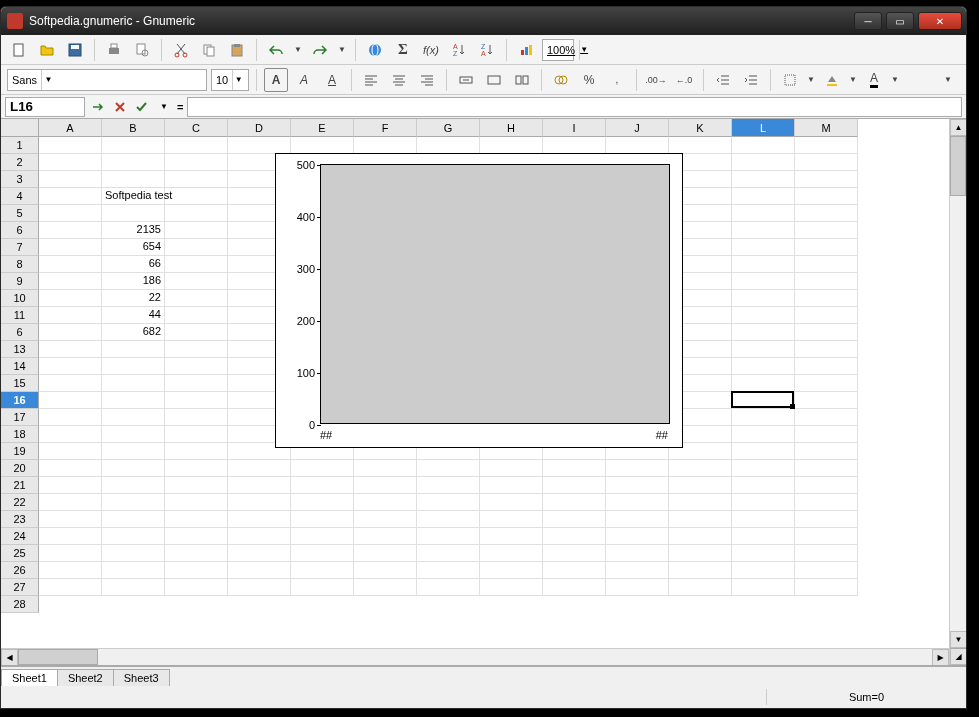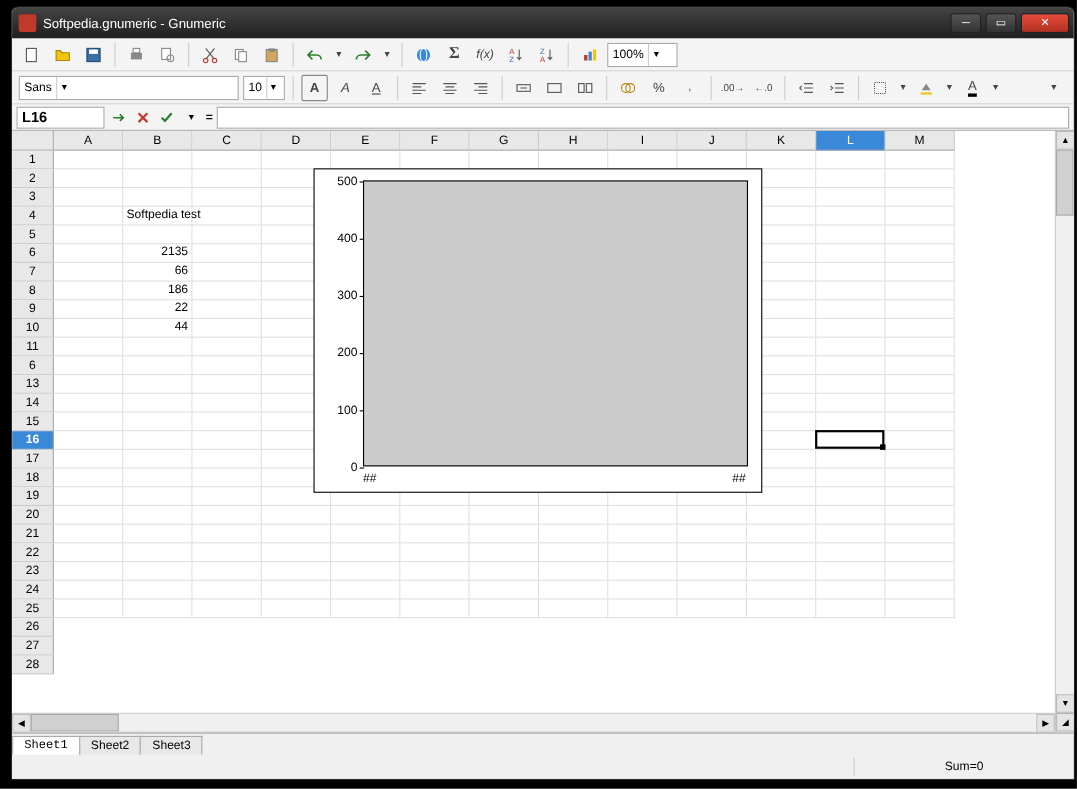--- a/index.html
+++ b/index.html
@@ -1,34 +1,34 @@
 <!DOCTYPE html>
 <html><head>
 <meta charset="utf-8">
 <style>
 * { margin:0; padding:0; box-sizing:border-box; font-family:Tahoma,Arial,sans-serif; }
 body { background:#000; width:979px; height:717px; overflow:hidden; }
-.window { position:absolute; top:6px; left:10px; width:967px; height:703px; background:#f0f0f0; border:1px solid #2a2a2a; border-radius:6px 6px 0 0; box-shadow:0 0 8px rgba(0,0,0,0.6); }
+.window { position:absolute; top:6px; left:0; width:967px; height:703px; background:#f0f0f0; border:1px solid #2a2a2a; border-radius:6px 6px 0 0; box-shadow:0 0 8px rgba(0,0,0,0.6); }
 .titlebar { height:28px; background:linear-gradient(#444,#1f1f1f); display:flex; align-items:center; color:#fff; font-size:12px; border-radius:5px 5px 0 0; }
 .titlebar .icon-box { width:16px; height:16px; margin:0 6px; background:#c0392b; border-radius:2px; }
 .titlebar .wb { margin-left:auto; display:flex; }
 .wbtn { width:28px; height:18px; margin-right:4px; border:1px solid #222; border-radius:3px; display:flex; align-items:center; justify-content:center; font-size:10px; color:#fff; }
 .wbtn.min,.wbtn.max{background:linear-gradient(#555,#333);}
 .wbtn.cls{background:linear-gradient(#e74c3c,#b03020);width:44px;}
 .menubar { height:22px; background:#f4f4f4; border-bottom:1px solid #ccc; display:flex; align-items:center; font-size:12px; padding:0 6px; }
 .menubar span { padding:2px 9px; cursor:default; }
 .menubar span u { text-decoration:underline; }
 .toolbar { height:30px; background:#f4f4f4; border-bottom:1px solid #ccc; display:flex; align-items:center; padding:0 6px; gap:4px; }
 .tbtn { width:24px; height:24px; border:1px solid transparent; border-radius:2px; display:flex; align-items:center; justify-content:center; font-size:12px; color:#444; cursor:default; }
 .tbtn svg { width:16px; height:16px; }
 .sep { width:1px; height:22px; background:#ccc; margin:0 3px; }
 .tcombo { height:22px; border:1px solid #aaa; background:#fff; font-size:11px; display:flex; align-items:center; padding:0 4px; }
 .fontbox { width:200px; }
 .sizebox { width:38px; }
-.zoombox { width:64px; }
+.zoombox { width:32px;text-decoration:underline; }
 .drop { width:14px; display:flex; align-items:center; justify-content:center; border-left:1px solid #ccc; margin-left:4px; height:100%; font-size:8px;}
 .refbar { height:24px; background:#f4f4f4; border-bottom:1px solid #aaa; display:flex; align-items:center; padding:0 4px; gap:4px; font-size:11px; }
 .refcell { width:80px; height:20px; border:1px solid #aaa; background:#fff; padding:2px 4px; font-weight:bold;}
 .refbtn { width:18px; height:18px; display:flex; align-items:center; justify-content:center; }
 .eq { font-weight:bold; }
 .fxinput { flex:1; height:20px; border:1px solid #aaa; background:#fff; }
 .gridwrap { position:relative; height:547px; background:#fff; overflow:hidden; border-bottom:1px solid #aaa;}
 .colhdr { position:absolute; top:0; left:0; height:18px; display:flex; }
 .rowhdr { position:absolute; top:18px; left:0; width:38px; }
 .corner { width:38px; height:18px; background:#e8e8e8; border-right:1px solid #aaa; border-bottom:1px solid #aaa; }
@@ -48,21 +48,21 @@
 .ytick { position:absolute; font-size:11px; right:100%; transform:translateY(-50%); padding-right:6px; }
 .yticm { position:absolute; right:100%; width:4px; height:1px; background:#000; }
 .xlab { position:absolute; font-size:11px; }
 .vscroll { position:absolute; right:0; top:0; bottom:0; width:17px; background:#f0f0f0; border-left:1px solid #ccc; }
 .hscroll { position:absolute; left:0; right:17px; bottom:0; height:17px; background:#f0f0f0; border-top:1px solid #ccc; display:flex; }
 .sbtn { width:17px; height:17px; background:#e4e4e4; border:1px solid #bbb; display:flex;align-items:center;justify-content:center;font-size:8px;}
 .track { flex:1; background:#f0f0f0; position:relative; }
 .thumb { position:absolute; background:#d0d0d0; border:1px solid #aaa; }
 .tabs { height:20px; background:#f0f0f0; display:flex; align-items:flex-end; font-size:11px; border-top:1px solid #aaa;}
 .tab { padding:2px 10px; border:1px solid #aaa; border-bottom:none; background:#e8e8e8; margin-right:-1px; }
-.tab.act { background:#fff; font-weight:normal;font-family:Liberation Mono, monospace; }
+.tab.act { background:#fff; font-weight:normal; }
 .status { height:22px; background:#f0f0f0; display:flex; align-items:center; font-size:11px; }
 .status .sumbox { margin-left:auto; width:200px; border-left:1px solid #ccc; padding:2px 8px; text-align:center; }
 </style>
 </head>
 <body>
 
 <div class="window">
   <div class="titlebar">
     <div class="icon-box"></div>
     <span>Softpedia.gnumeric - Gnumeric</span>
@@ -426,20 +426,35 @@
           <div class="cell"></div>
           <div class="cell"></div>
           <div class="cell"></div>
           <div class="cell"></div>
           <div class="cell"></div>
           <div class="cell"></div>
           <div class="cell"></div>
         </div>
         <div class="crow">
           <div class="cell"></div>
+          <div class="cell num">654</div>
+          <div class="cell"></div>
+          <div class="cell"></div>
+          <div class="cell"></div>
+          <div class="cell"></div>
+          <div class="cell"></div>
+          <div class="cell"></div>
+          <div class="cell"></div>
+          <div class="cell"></div>
+          <div class="cell"></div>
+          <div class="cell"></div>
+          <div class="cell"></div>
+        </div>
+        <div class="crow">
+          <div class="cell"></div>
           <div class="cell num">66</div>
           <div class="cell"></div>
           <div class="cell"></div>
           <div class="cell"></div>
           <div class="cell"></div>
           <div class="cell"></div>
           <div class="cell"></div>
           <div class="cell"></div>
           <div class="cell"></div>
           <div class="cell"></div>
@@ -472,20 +487,35 @@
           <div class="cell"></div>
           <div class="cell"></div>
           <div class="cell"></div>
           <div class="cell"></div>
           <div class="cell"></div>
           <div class="cell"></div>
         </div>
         <div class="crow">
           <div class="cell"></div>
           <div class="cell num">44</div>
+          <div class="cell"></div>
+          <div class="cell"></div>
+          <div class="cell"></div>
+          <div class="cell"></div>
+          <div class="cell"></div>
+          <div class="cell"></div>
+          <div class="cell"></div>
+          <div class="cell"></div>
+          <div class="cell"></div>
+          <div class="cell"></div>
+          <div class="cell"></div>
+        </div>
+        <div class="crow">
+          <div class="cell"></div>
+          <div class="cell num">682</div>
           <div class="cell"></div>
           <div class="cell"></div>
           <div class="cell"></div>
           <div class="cell"></div>
           <div class="cell"></div>
           <div class="cell"></div>
           <div class="cell"></div>
           <div class="cell"></div>
           <div class="cell"></div>
           <div class="cell"></div>

